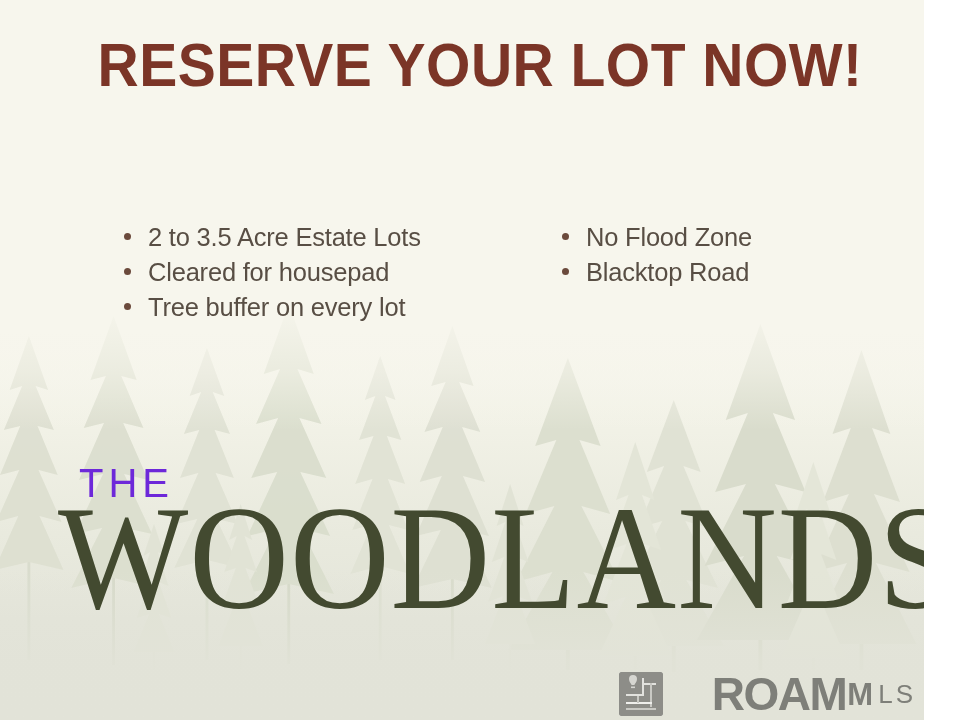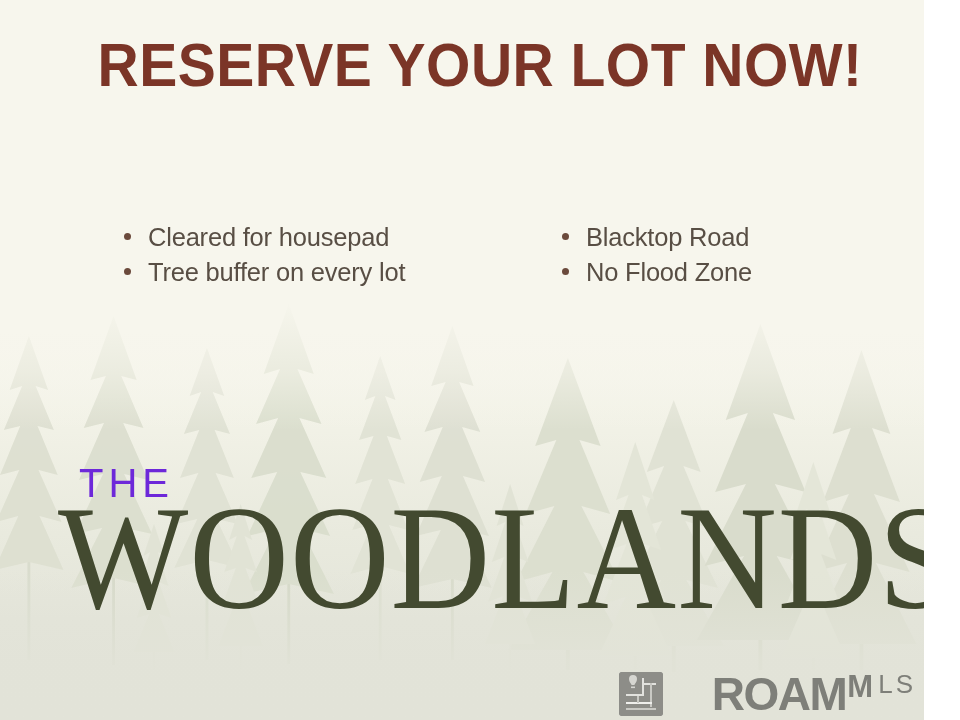--- a/index.html
+++ b/index.html
@@ -180,21 +180,21 @@
     background: #8a8a86;
     border-radius: 3px;
     position: relative;
     overflow: hidden;
     flex: 0 0 auto;
   }
   .roam-mark svg { display:block; width: 44px; height: 44px; }
 
   .roam-type {
     display: flex;
-    align-items: flex-start;
+    align-items: center;
     color: #7e7f79;
     font-family: "Liberation Sans", sans-serif;
     margin-left: 40px;
   }
   .roam-word {
     font-size: 46px;
     font-weight: bold;
     letter-spacing: -1.5px;
     line-height: 1;
   }
@@ -301,36 +301,40 @@
     <div class="bottom-haze"></div>
   </div>
 
   <div class="headline">RESERVE YOUR LOT NOW!</div>
 
 
   <div class="cols">
     <div class="col col-left">
       <div class="bullet-row">
         <span class="dot"></span>
+        <span class="btext">2 to 3.5 Acre Estate Lots</span>
+      </div>
+      <div class="bullet-row">
+        <span class="dot"></span>
         <span class="btext">Cleared for housepad</span>
       </div>
       <div class="bullet-row">
         <span class="dot"></span>
         <span class="btext">Tree buffer on every lot</span>
       </div>
     </div>
 
     <div class="col col-right">
       <div class="bullet-row">
         <span class="dot"></span>
+        <span class="btext">No Flood Zone</span>
+      </div>
+      <div class="bullet-row">
+        <span class="dot"></span>
         <span class="btext">Blacktop Road</span>
-      </div>
-      <div class="bullet-row">
-        <span class="dot"></span>
-        <span class="btext">No Flood Zone</span>
       </div>
     </div>
   </div>
 
   <div class="logo-the">THE</div>
   <div class="logo-woodlands">WOODLANDS</div>
 
   <div class="roam">
     <div class="roam-mark">
       <svg viewBox="0 0 44 44" aria-hidden="true">

